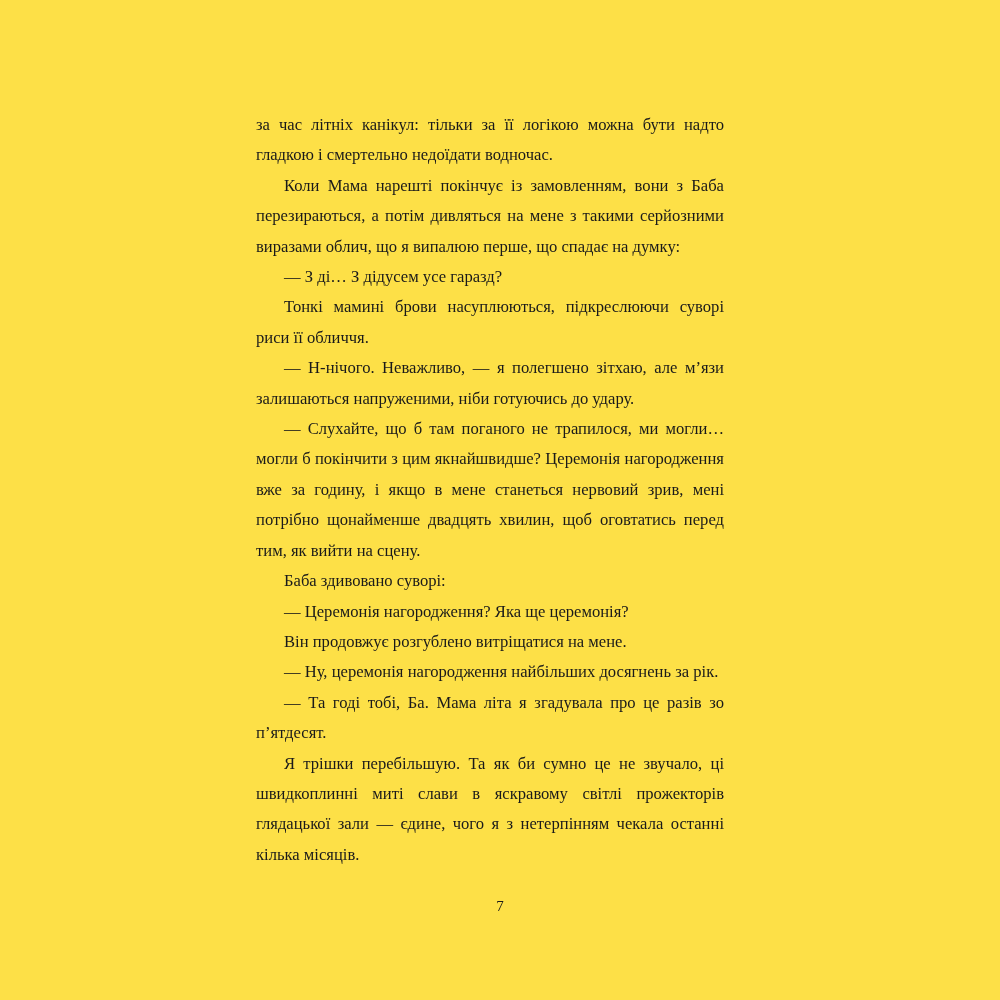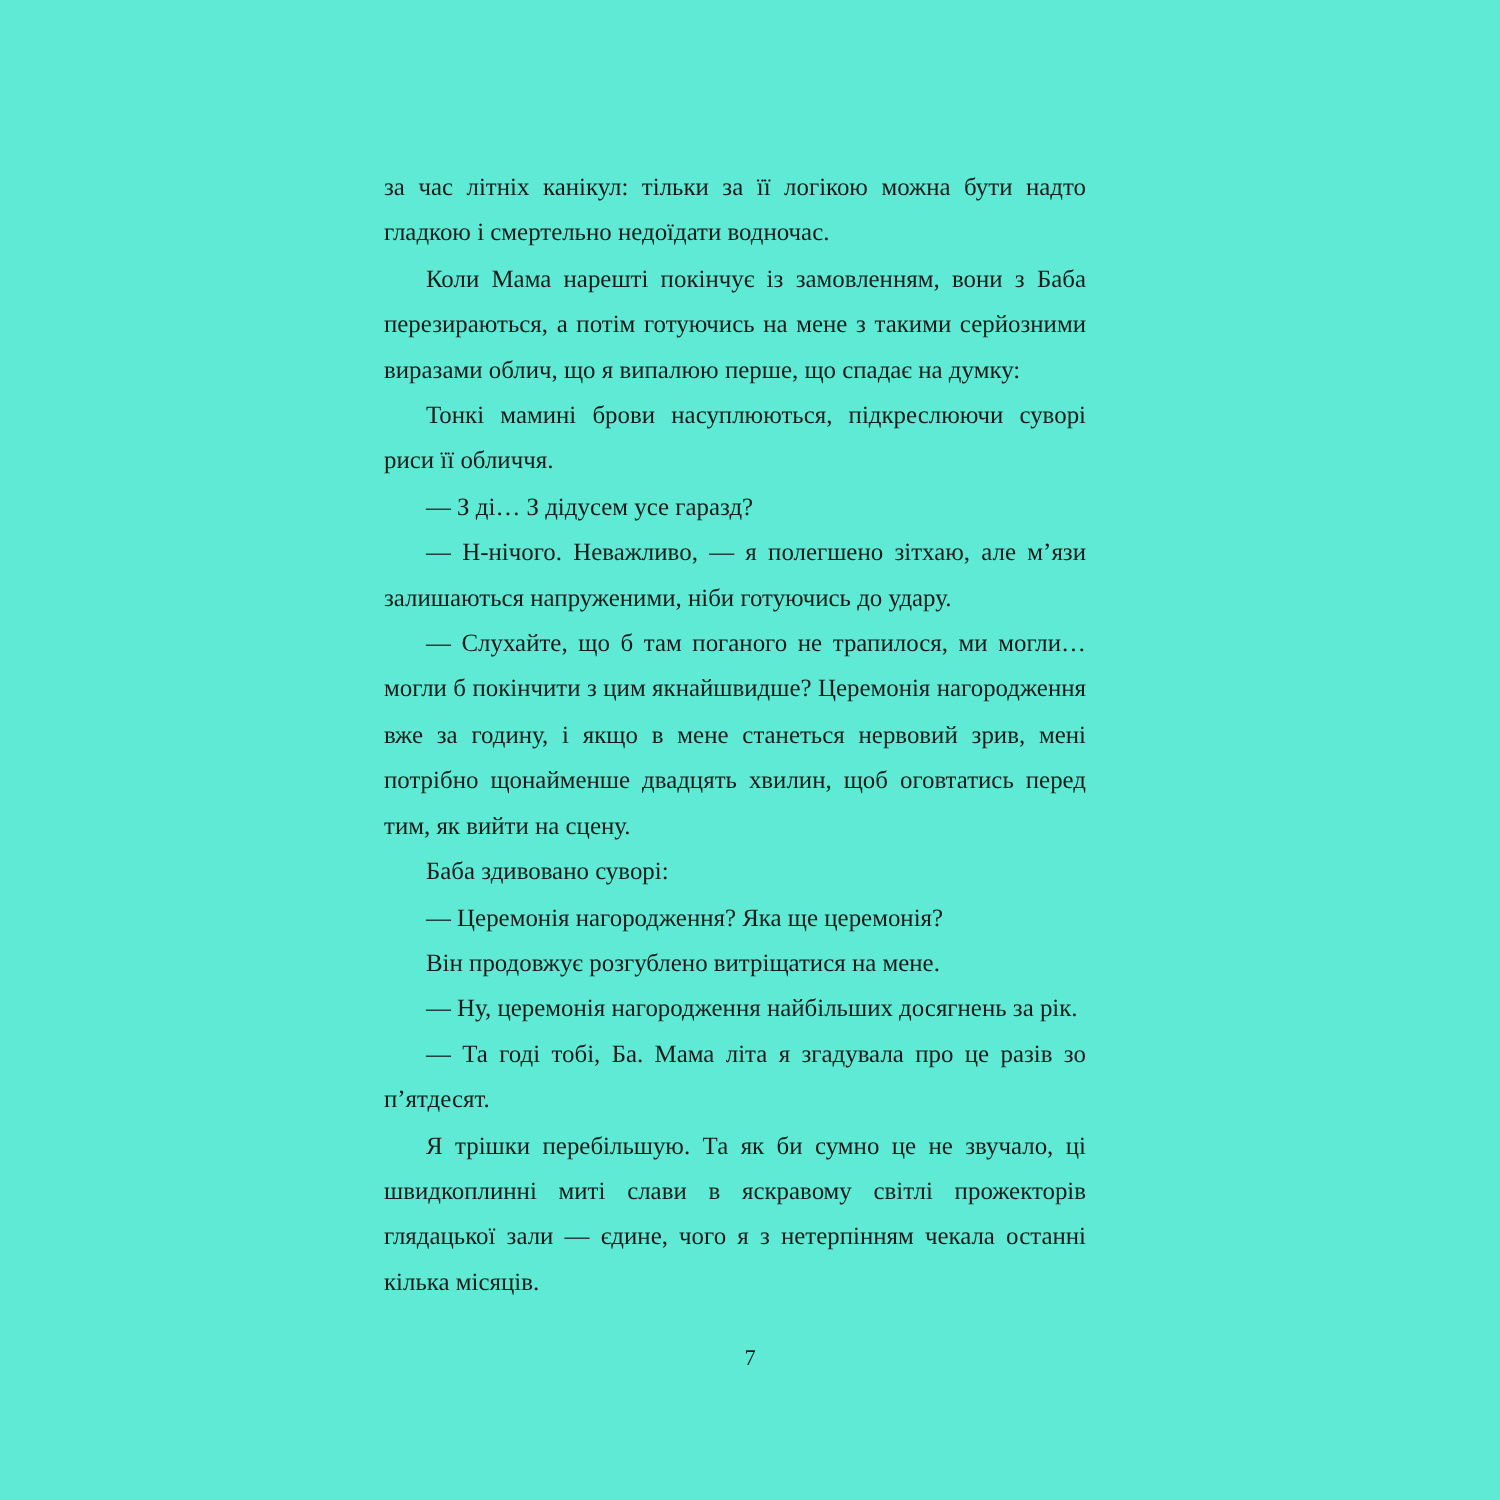--- a/index.html
+++ b/index.html
@@ -4,21 +4,21 @@
 <style>
   html, body {
     margin: 0;
     padding: 0;
     background: #ffffff;
   }
   .page {
     position: relative;
     width: 1000px;
     height: 1000px;
-    background: #5eead4;
+    background: #fde047;
     overflow: hidden;
   }
   .text-column {
     position: absolute;
     left: 256px;
     top: 110px;
     width: 468px;
     font-family: "Liberation Serif", "DejaVu Serif", serif;
     font-size: 16.6px;
     line-height: 30.4px;
@@ -46,23 +46,23 @@
     color: #1a1a1a;
   }
 </style>
 </head>
 <body>
 
 <div class="page">
 
   <div class="text-column">
     <p class="para">за час літніх канікул: тільки за її логікою можна бути надто гладкою і смертельно недоїдати водночас.</p>
-    <p class="para indent">Коли Мама нарешті покінчує із замовленням, вони з Баба перезираються, а потім готуючись на мене з такими серйозними виразами облич, що я випалюю перше, що спадає на думку:</p>
+    <p class="para indent">Коли Мама нарешті покінчує із замовленням, вони з Баба перезираються, а потім дивляться на мене з такими серйозними виразами облич, що я випалюю перше, що спадає на думку:</p>
+    <p class="para indent">— З ді… З дідусем усе гаразд?</p>
     <p class="para indent">Тонкі мамині брови насуплюються, підкреслюючи суворі риси її обличчя.</p>
-    <p class="para indent">— З ді… З дідусем усе гаразд?</p>
     <p class="para indent">— Н-нічого. Неважливо, — я полегшено зітхаю, але м’язи залишаються напруженими, ніби готуючись до удару.</p>
     <p class="para indent">— Слухайте, що б там поганого не трапилося, ми могли… могли б покінчити з цим якнайшвидше? Церемонія нагородження вже за годину, і якщо в мене станеться нервовий зрив, мені потрібно щонайменше двадцять хвилин, щоб оговтатись перед тим, як вийти на сцену.</p>
     <p class="para indent">Баба здивовано суворі:</p>
     <p class="para indent">— Церемонія нагородження? Яка ще церемонія?</p>
     <p class="para indent">Він продовжує розгублено витріщатися на мене.</p>
     <p class="para indent">— Ну, церемонія нагородження найбільших досягнень за рік.</p>
     <p class="para indent">— Та годі тобі, Ба. Мама літа я згадувала про це разів зо п’ятдесят.</p>
     <p class="para indent">Я трішки перебільшую. Та як би сумно це не звучало, ці швидкоплинні миті слави в яскравому світлі прожекторів глядацької зали — єдине, чого я з нетерпінням чекала останні кілька місяців.</p>
   </div>
 

